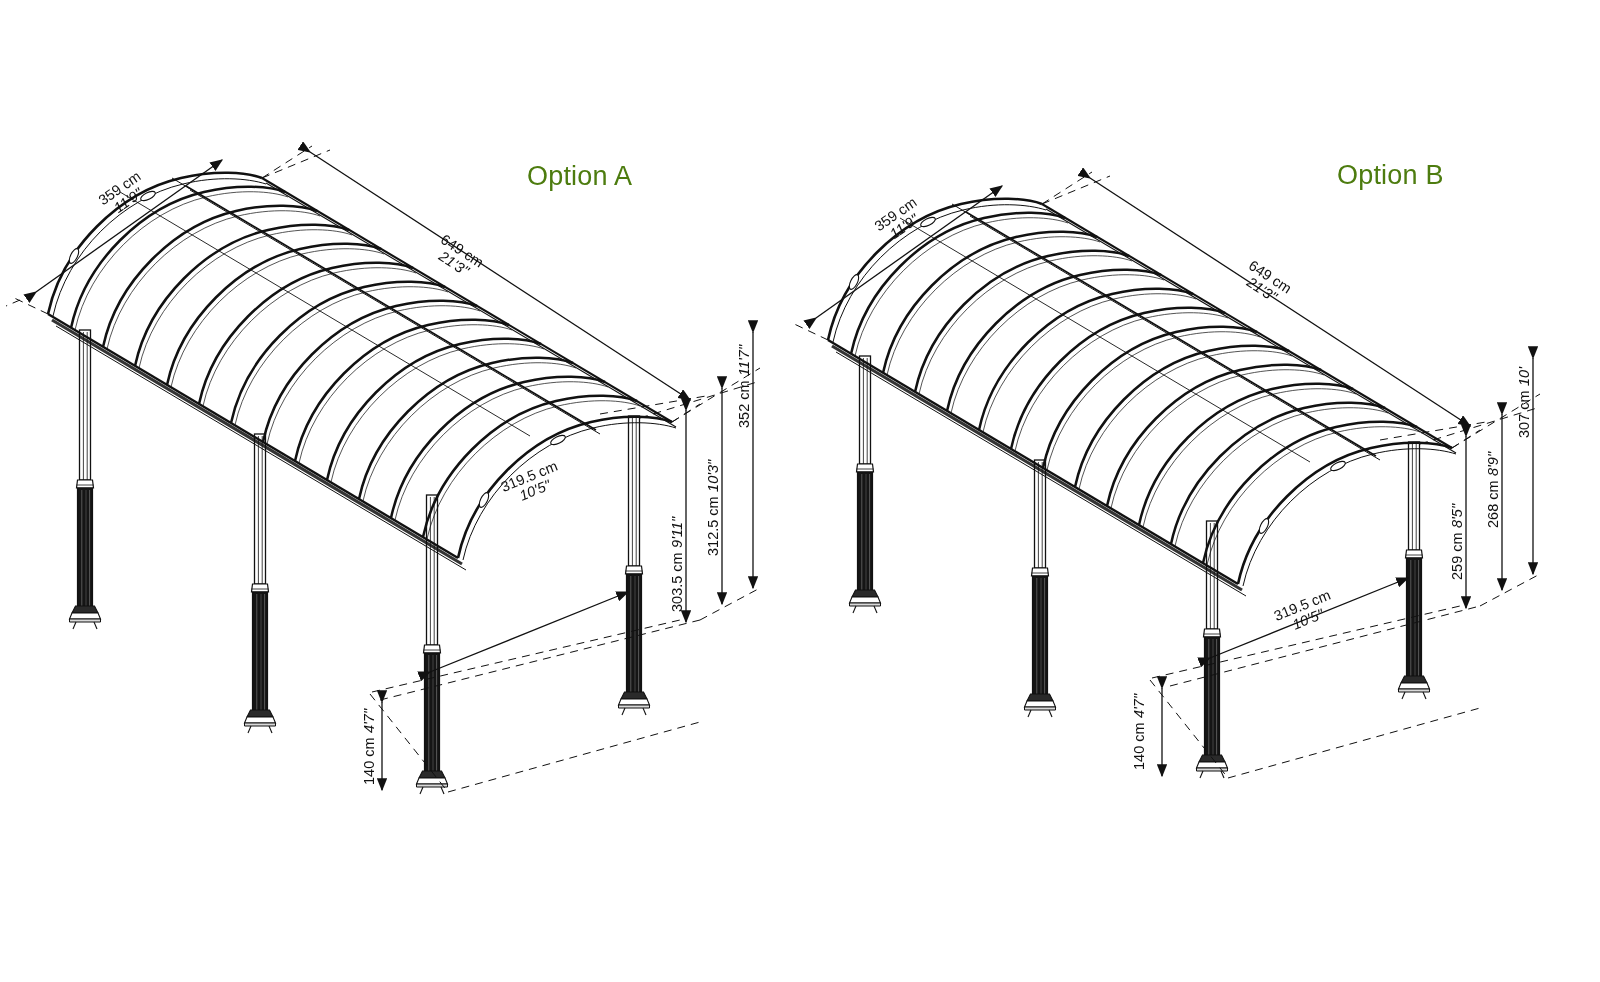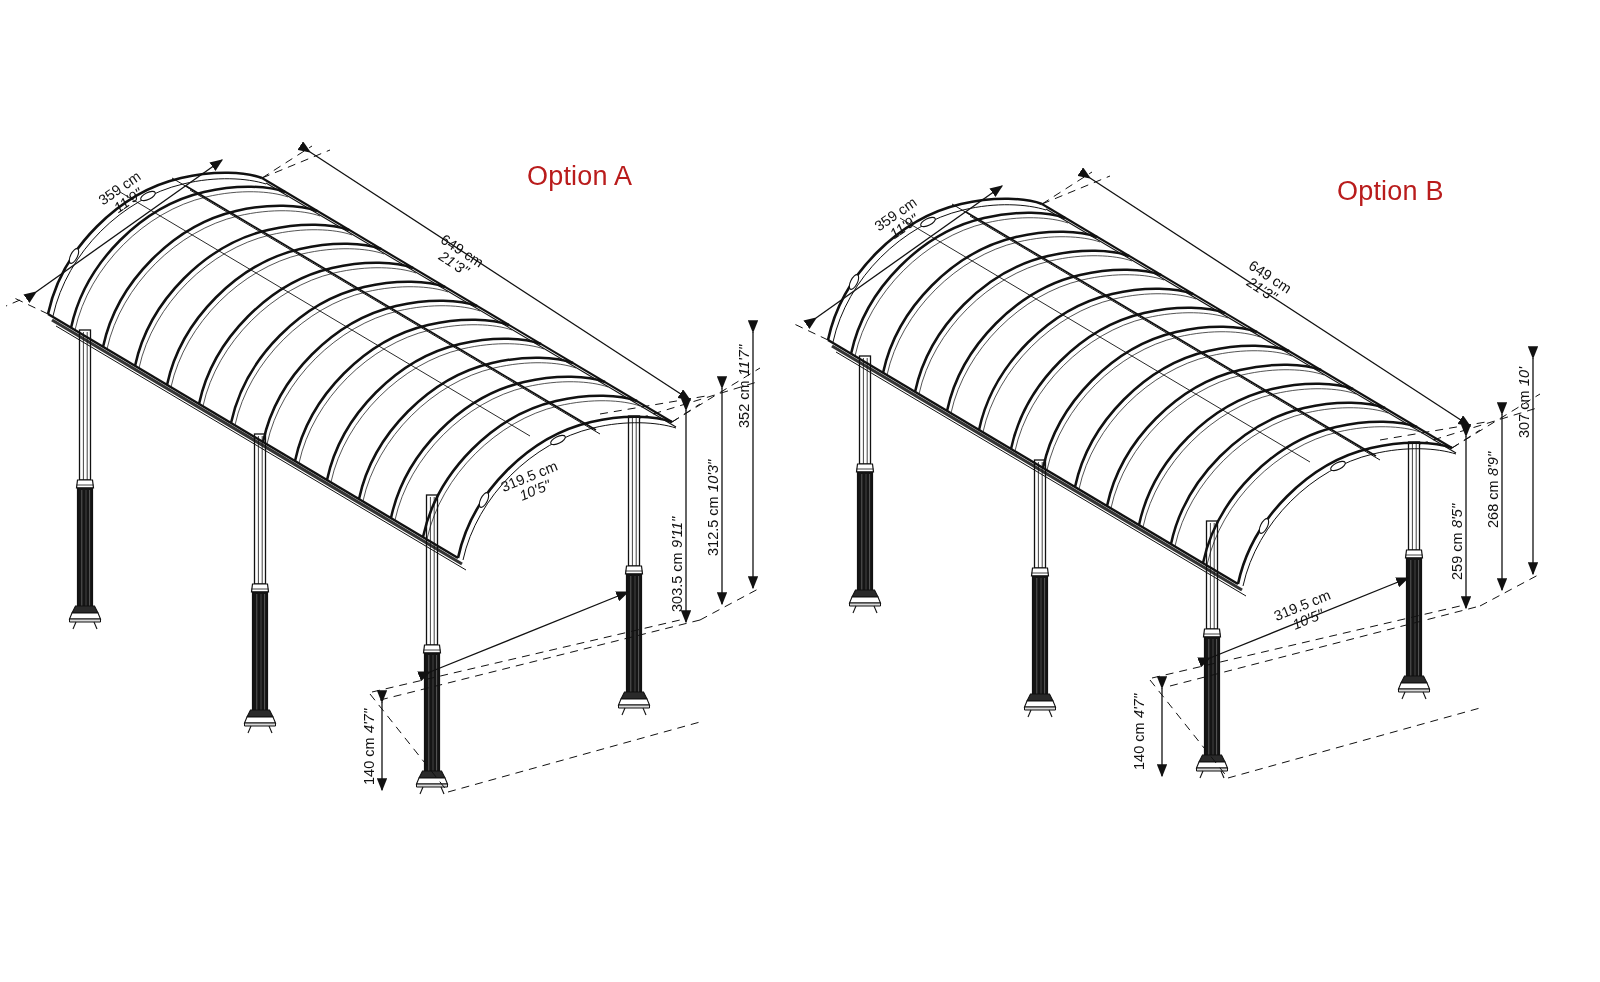--- a/index.html
+++ b/index.html
@@ -18,28 +18,28 @@
   svg.drawing {
     position: absolute;
     left: 0;
     top: 0;
     width: 1600px;
     height: 982px;
   }
   .opt-title {
     position: absolute;
     font-size: 27px;
-    color: #b91c1c;
+    color: #4d7c0f;
     font-family: "Liberation Sans", sans-serif;
     font-weight: 400;
     letter-spacing: 0.2px;
     white-space: nowrap;
   }
   #title-a { left: 527px; top: 161px; }
-  #title-b { left: 1337px; top: 176px; }
+  #title-b { left: 1337px; top: 160px; }
 
   
   .dim {
     position: absolute;
     white-space: nowrap;
     color: #111111;
     font-family: "Liberation Sans", sans-serif;
     line-height: 1.05;
     transform-origin: 0 0;
   }

